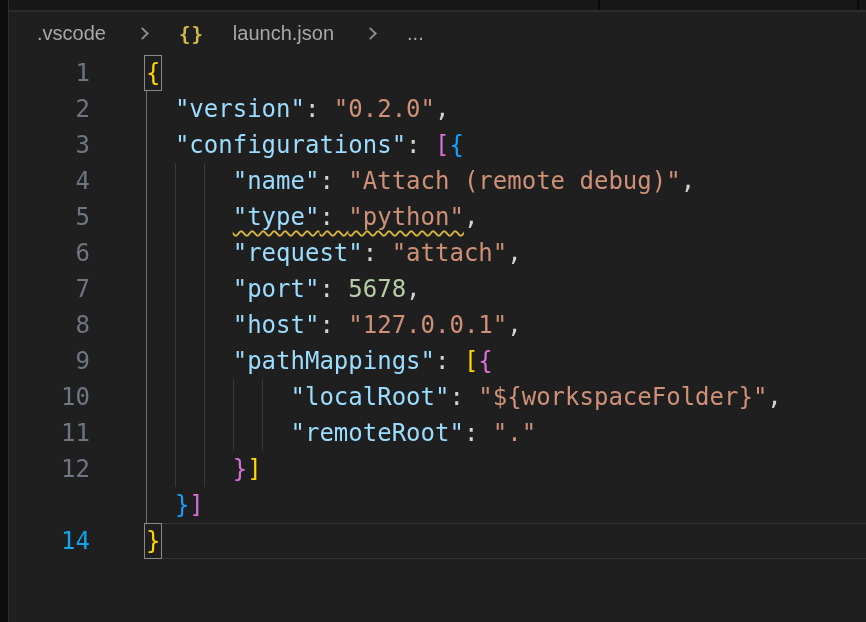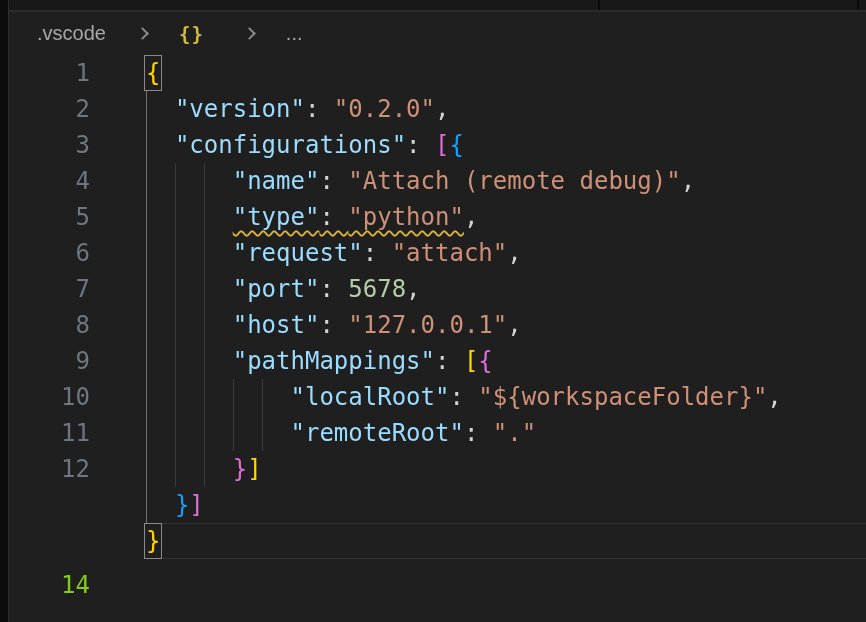--- a/index.html
+++ b/index.html
@@ -70,32 +70,33 @@
 
 <div class="tab-strip">
   <div class="tab-sep s1"></div>
   <div class="tab-sep s2"></div>
 </div>
 
 <div class="breadcrumb-bar">
     <span class="crumb">.vscode</span>
     <span class="chev"></span>
     <span class="json-icon" style="color: rgb(210, 185, 72);">{}</span>
+    <span class="crumb">launch.json</span>
     <span class="chev"></span>
     <span class="crumb">...</span>
   </div>
 
 <div class="code-area">
     <div class="row"><span class="ln" style="color: rgb(110, 118, 129);">1</span><span class="code"><span class="tok box" style="color: rgb(255, 215, 0);">{</span></span></div>
     <div class="row"><div class="guide" style="left: calc(0ch + 137px); background: rgb(112, 112, 112);"></div><span class="ln" style="color: rgb(110, 118, 129);">2</span><span class="code"><span>  </span><span class="tok" style="color: rgb(156, 220, 254);">"version"</span><span class="tok" style="color: rgb(212, 212, 212);">: </span><span class="tok" style="color: rgb(206, 145, 120);">"0.2.0"</span><span class="tok" style="color: rgb(212, 212, 212);">,</span></span></div>
     <div class="row"><div class="guide" style="left: calc(0ch + 137px); background: rgb(112, 112, 112);"></div><span class="ln" style="color: rgb(110, 118, 129);">3</span><span class="code"><span>  </span><span class="tok" style="color: rgb(156, 220, 254);">"configurations"</span><span class="tok" style="color: rgb(212, 212, 212);">: </span><span class="tok" style="color: rgb(218, 112, 214);">[</span><span class="tok" style="color: rgb(23, 159, 255);">{</span></span></div>
     <div class="row"><div class="guide" style="left: calc(0ch + 137px); background: rgb(112, 112, 112);"></div><div class="guide" style="left: calc(2ch + 137px); background: rgb(58, 58, 58);"></div><div class="guide" style="left: calc(4ch + 137px); background: rgb(58, 58, 58);"></div><span class="ln" style="color: rgb(110, 118, 129);">4</span><span class="code"><span>      </span><span class="tok" style="color: rgb(156, 220, 254);">"name"</span><span class="tok" style="color: rgb(212, 212, 212);">: </span><span class="tok" style="color: rgb(206, 145, 120);">"Attach (remote debug)"</span><span class="tok" style="color: rgb(212, 212, 212);">,</span></span></div>
     <div class="row"><div class="guide" style="left: calc(0ch + 137px); background: rgb(112, 112, 112);"></div><div class="guide" style="left: calc(2ch + 137px); background: rgb(58, 58, 58);"></div><div class="guide" style="left: calc(4ch + 137px); background: rgb(58, 58, 58);"></div><span class="ln" style="color: rgb(110, 118, 129);">5</span><span class="code"><span>      </span><span class="tok sq" style="color: rgb(156, 220, 254); text-decoration-color: rgb(216, 180, 60);">"type"</span><span class="tok sq" style="color: rgb(212, 212, 212); text-decoration-color: rgb(216, 180, 60);">: </span><span class="tok sq" style="color: rgb(206, 145, 120); text-decoration-color: rgb(216, 180, 60);">"python"</span><span class="tok" style="color: rgb(212, 212, 212);">,</span></span></div>
     <div class="row"><div class="guide" style="left: calc(0ch + 137px); background: rgb(112, 112, 112);"></div><div class="guide" style="left: calc(2ch + 137px); background: rgb(58, 58, 58);"></div><div class="guide" style="left: calc(4ch + 137px); background: rgb(58, 58, 58);"></div><span class="ln" style="color: rgb(110, 118, 129);">6</span><span class="code"><span>      </span><span class="tok" style="color: rgb(156, 220, 254);">"request"</span><span class="tok" style="color: rgb(212, 212, 212);">: </span><span class="tok" style="color: rgb(206, 145, 120);">"attach"</span><span class="tok" style="color: rgb(212, 212, 212);">,</span></span></div>
     <div class="row"><div class="guide" style="left: calc(0ch + 137px); background: rgb(112, 112, 112);"></div><div class="guide" style="left: calc(2ch + 137px); background: rgb(58, 58, 58);"></div><div class="guide" style="left: calc(4ch + 137px); background: rgb(58, 58, 58);"></div><span class="ln" style="color: rgb(110, 118, 129);">7</span><span class="code"><span>      </span><span class="tok" style="color: rgb(156, 220, 254);">"port"</span><span class="tok" style="color: rgb(212, 212, 212);">: </span><span class="tok" style="color: rgb(181, 206, 168);">5678</span><span class="tok" style="color: rgb(212, 212, 212);">,</span></span></div>
     <div class="row"><div class="guide" style="left: calc(0ch + 137px); background: rgb(112, 112, 112);"></div><div class="guide" style="left: calc(2ch + 137px); background: rgb(58, 58, 58);"></div><div class="guide" style="left: calc(4ch + 137px); background: rgb(58, 58, 58);"></div><span class="ln" style="color: rgb(110, 118, 129);">8</span><span class="code"><span>      </span><span class="tok" style="color: rgb(156, 220, 254);">"host"</span><span class="tok" style="color: rgb(212, 212, 212);">: </span><span class="tok" style="color: rgb(206, 145, 120);">"127.0.0.1"</span><span class="tok" style="color: rgb(212, 212, 212);">,</span></span></div>
     <div class="row"><div class="guide" style="left: calc(0ch + 137px); background: rgb(112, 112, 112);"></div><div class="guide" style="left: calc(2ch + 137px); background: rgb(58, 58, 58);"></div><div class="guide" style="left: calc(4ch + 137px); background: rgb(58, 58, 58);"></div><span class="ln" style="color: rgb(110, 118, 129);">9</span><span class="code"><span>      </span><span class="tok" style="color: rgb(156, 220, 254);">"pathMappings"</span><span class="tok" style="color: rgb(212, 212, 212);">: </span><span class="tok" style="color: rgb(255, 215, 0);">[</span><span class="tok" style="color: rgb(218, 112, 214);">{</span></span></div>
     <div class="row"><div class="guide" style="left: calc(0ch + 137px); background: rgb(112, 112, 112);"></div><div class="guide" style="left: calc(2ch + 137px); background: rgb(58, 58, 58);"></div><div class="guide" style="left: calc(4ch + 137px); background: rgb(58, 58, 58);"></div><div class="guide" style="left: calc(6ch + 137px); background: rgb(58, 58, 58);"></div><div class="guide" style="left: calc(8ch + 137px); background: rgb(58, 58, 58);"></div><span class="ln" style="color: rgb(110, 118, 129);">10</span><span class="code"><span>          </span><span class="tok" style="color: rgb(156, 220, 254);">"localRoot"</span><span class="tok" style="color: rgb(212, 212, 212);">: </span><span class="tok" style="color: rgb(206, 145, 120);">"${workspaceFolder}"</span><span class="tok" style="color: rgb(212, 212, 212);">,</span></span></div>
     <div class="row"><div class="guide" style="left: calc(0ch + 137px); background: rgb(112, 112, 112);"></div><div class="guide" style="left: calc(2ch + 137px); background: rgb(58, 58, 58);"></div><div class="guide" style="left: calc(4ch + 137px); background: rgb(58, 58, 58);"></div><div class="guide" style="left: calc(6ch + 137px); background: rgb(58, 58, 58);"></div><div class="guide" style="left: calc(8ch + 137px); background: rgb(58, 58, 58);"></div><span class="ln" style="color: rgb(110, 118, 129);">11</span><span class="code"><span>          </span><span class="tok" style="color: rgb(156, 220, 254);">"remoteRoot"</span><span class="tok" style="color: rgb(212, 212, 212);">: </span><span class="tok" style="color: rgb(206, 145, 120);">"."</span></span></div>
     <div class="row"><div class="guide" style="left: calc(0ch + 137px); background: rgb(112, 112, 112);"></div><div class="guide" style="left: calc(2ch + 137px); background: rgb(58, 58, 58);"></div><div class="guide" style="left: calc(4ch + 137px); background: rgb(58, 58, 58);"></div><span class="ln" style="color: rgb(110, 118, 129);">12</span><span class="code"><span>      </span><span class="tok" style="color: rgb(218, 112, 214);">}</span><span class="tok" style="color: rgb(255, 215, 0);">]</span></span></div>
     <div class="row"><div class="guide" style="left: calc(0ch + 137px); background: rgb(112, 112, 112);"></div><span class="code"><span>  </span><span class="tok" style="color: rgb(23, 159, 255);">}</span><span class="tok" style="color: rgb(218, 112, 214);">]</span></span></div>
-    <div class="row"><div class="linehl"></div><span class="ln" style="color: #84cc16; margin-top: 44px;">14</span><span class="code"><span class="tok box" style="color: rgb(255, 215, 0);">}</span></span></div>
+    <div class="row"><div class="linehl"></div><span class="ln" style="color: #0ea5e9;">14</span><span class="code"><span class="tok box" style="color: rgb(255, 215, 0);">}</span></span></div>
   </div>
 
 </body></html>

